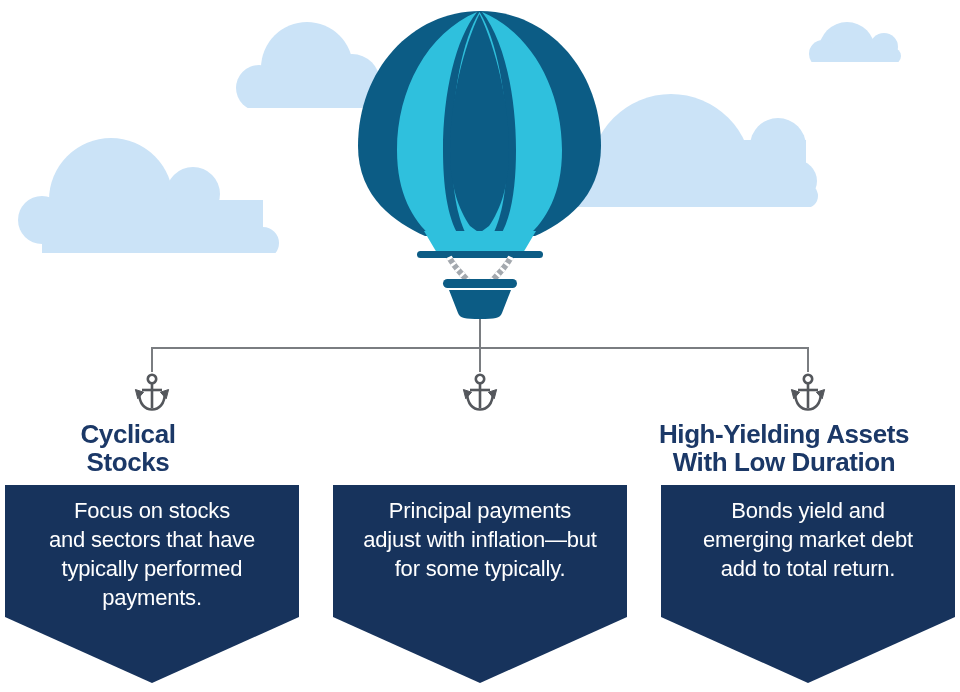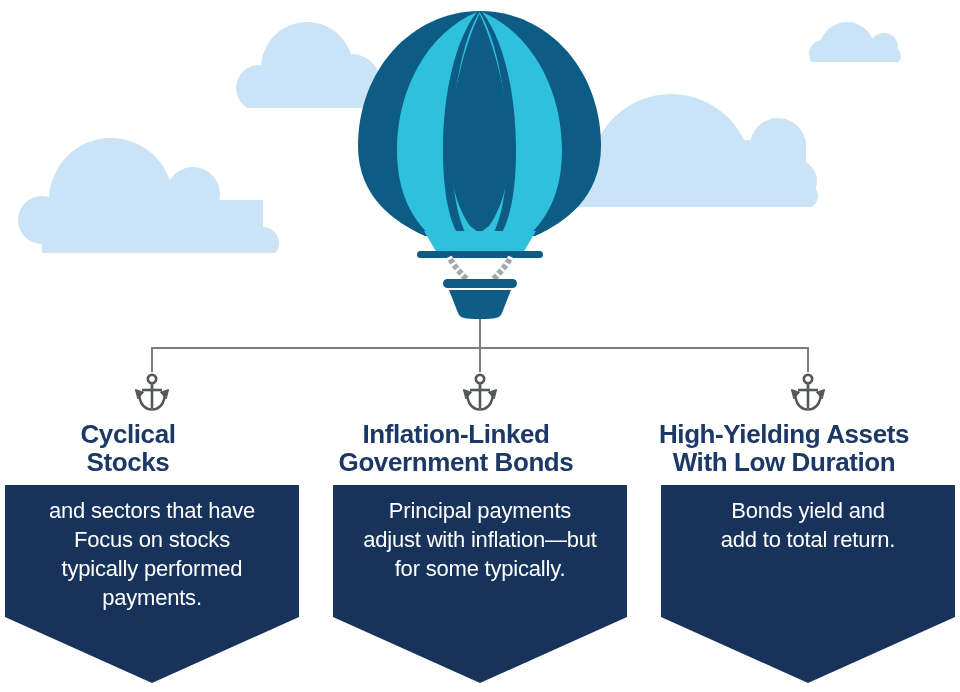--- a/index.html
+++ b/index.html
@@ -109,43 +109,40 @@
       </g>
     </g>
   </svg>
 
   <div class="column" id="col1">
     <div class="heading">
       <div>Cyclical</div>
       <div>Stocks</div>
     </div>
     <div class="pennant">
+      <div>Focus on stocks</div>
       <div>and sectors that have</div>
-      <div>Focus on stocks</div>
       <div>typically performed</div>
       <div>payments.</div>
     </div>
   </div>
 
   <div class="column" id="col2">
-    <div class="heading">
-      <div>Inflation-Linked</div>
-      <div>Government Bonds</div>
-    </div>
     <div class="pennant">
       <div>Principal payments</div>
       <div>adjust with inflation—but</div>
       <div>for some typically.</div>
     </div>
   </div>
 
   <div class="column" id="col3">
     <div class="heading">
       <div>High-Yielding Assets</div>
       <div>With Low Duration</div>
     </div>
     <div class="pennant">
       <div>Bonds yield and</div>
+      <div>emerging market debt</div>
       <div>add to total return.</div>
     </div>
   </div>
 
 </div>
 
 </body></html>

